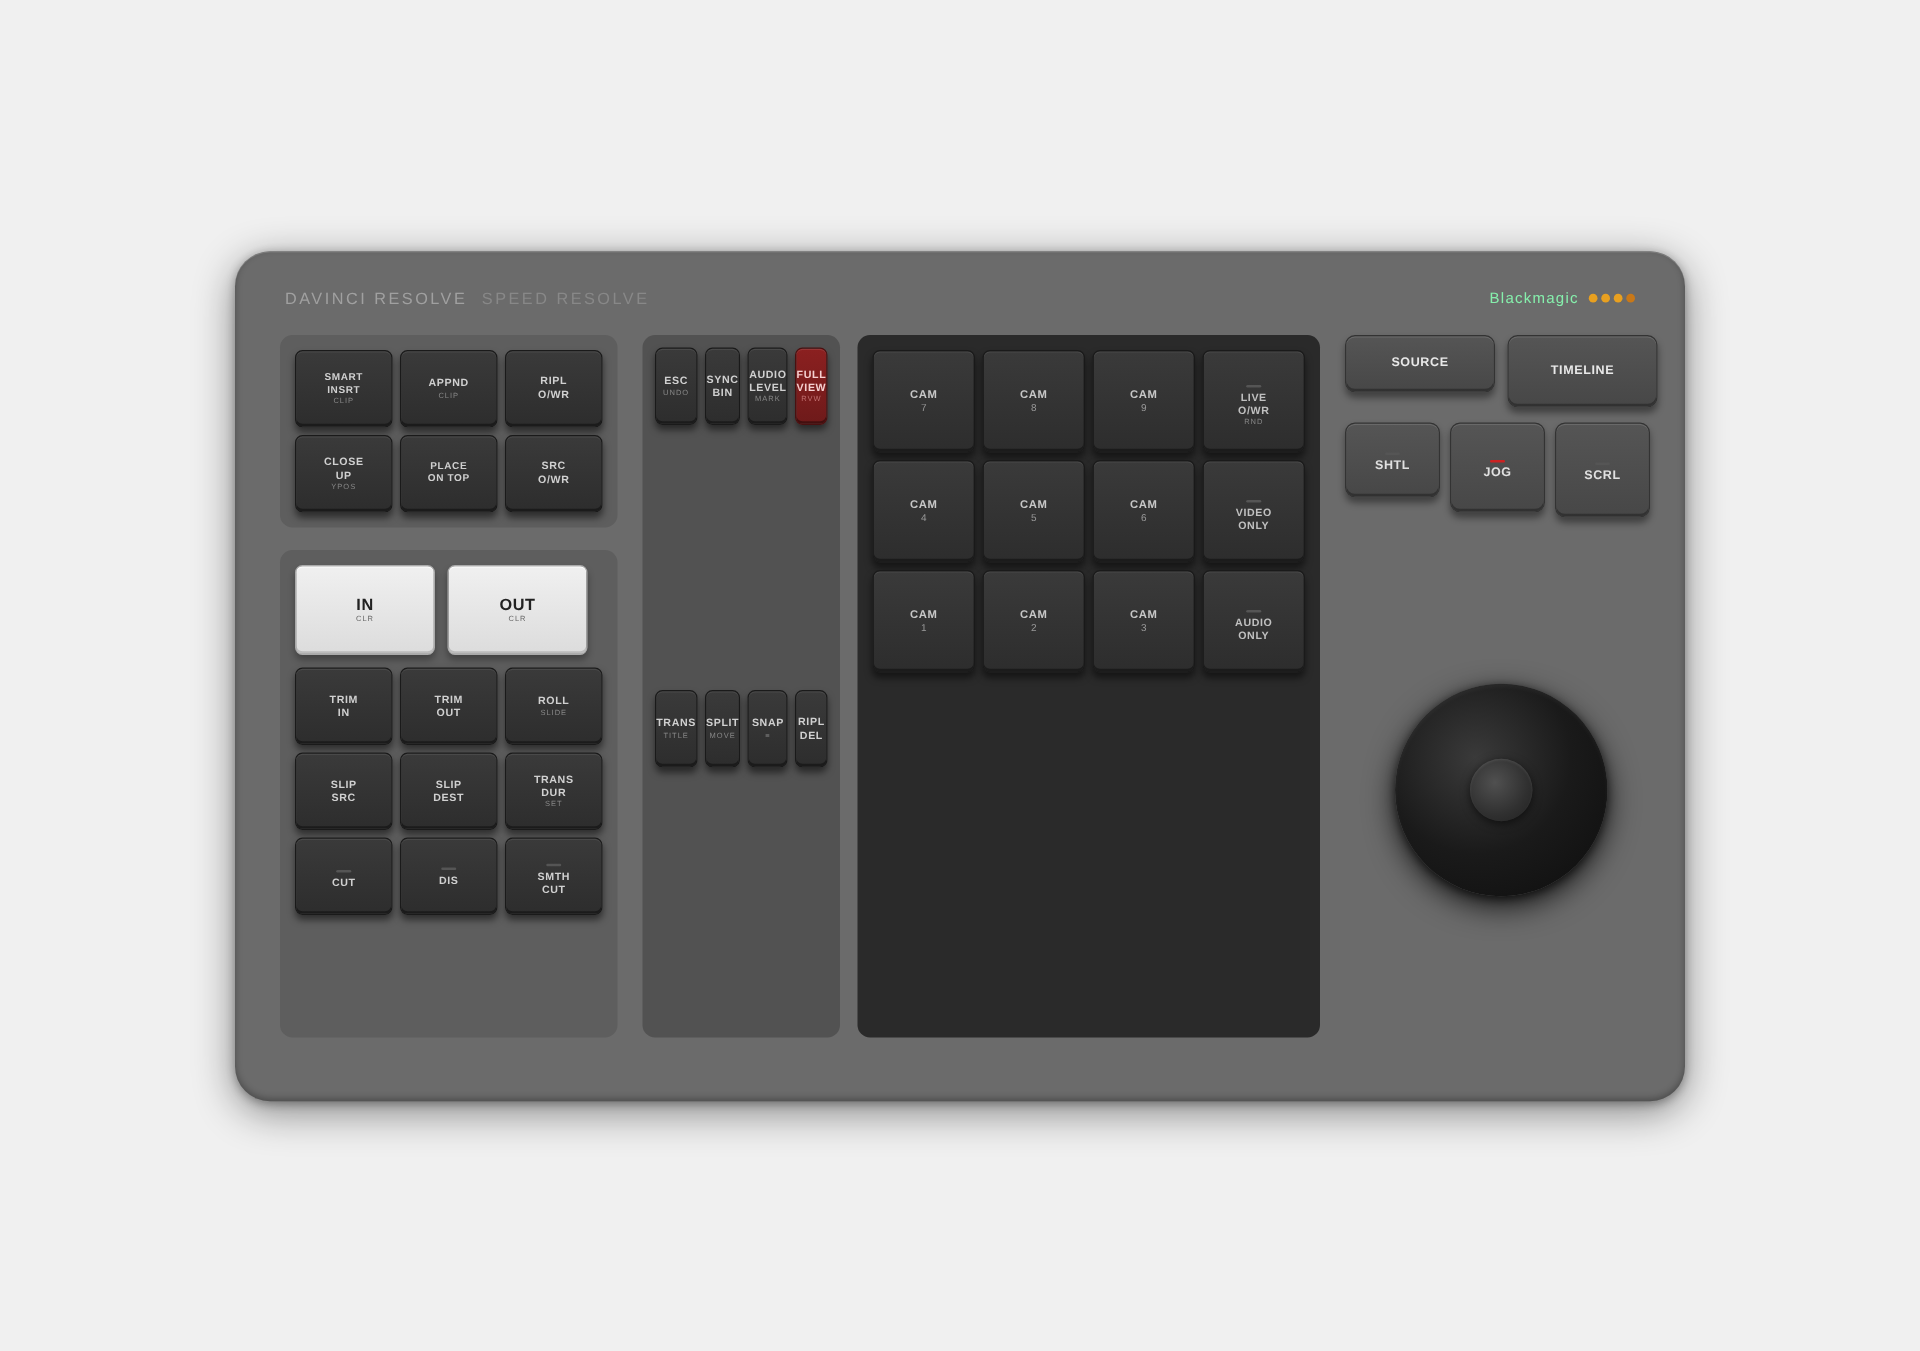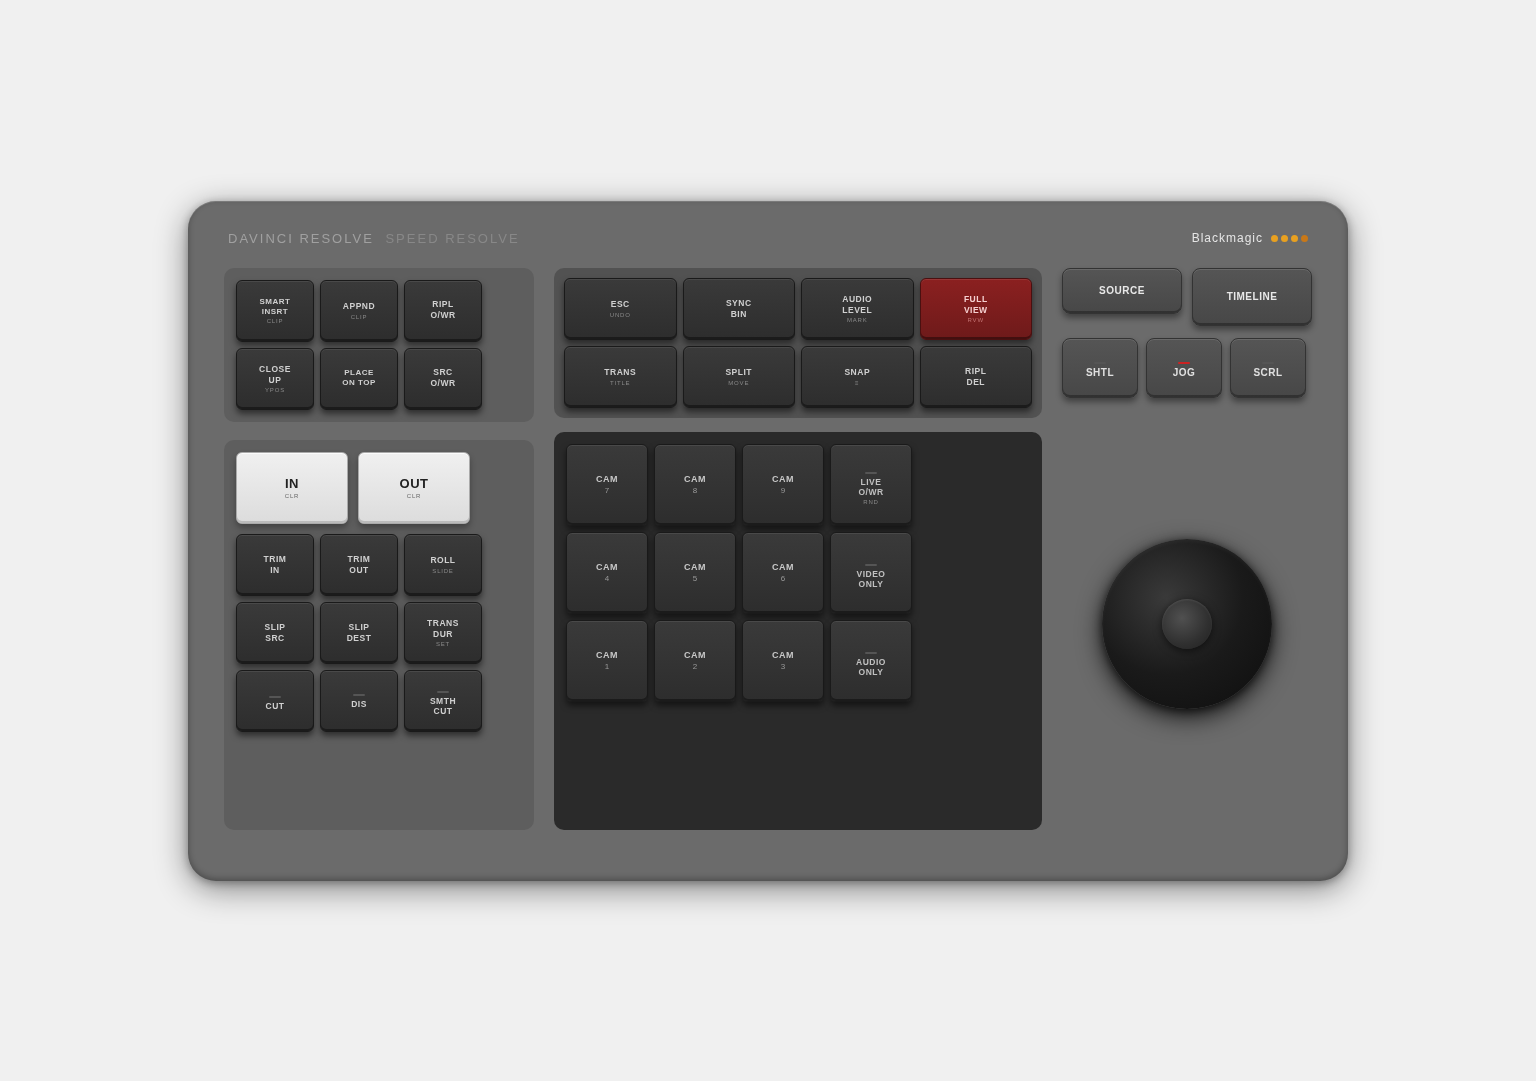--- a/index.html
+++ b/index.html
@@ -55,21 +55,21 @@
     }
 
     .brand-area {
       display: flex;
       align-items: center;
       gap: 8px;
     }
 
     .brand-name {
       font-size: 12px;
-      color: #e5e5e5;
+      color: #86efac;
       letter-spacing: 1px;
     }
 
     .brand-dots {
       display: flex;
       gap: 3px;
     }
 
     .brand-dot {
       width: 7px;
@@ -193,21 +193,21 @@
 
     
     .k-std { width: 78px; height: 62px; }
     .k-source { width: 148px; height: 58px; }
     .k-timeline { width: 148px; height: 58px; }
     .k-in-out { width: 112px; height: 72px; }
 
     
     .middle-section {
       display: flex;
-      flex-direction: column;
+      flex-direction: row;
       gap: 14px;
       flex: 1;
     }
 
     
     .cam-section {
       background: #2a2a2a;
       border-radius: 10px;
       padding: 12px;
       display: flex;
@@ -562,25 +562,25 @@
           <div class="key key-medium k-timeline" style="border-radius:8px; height:58px;">
             <div class="key-main-label" style="font-size:10px; color:#e8e8e8;">TIMELINE</div>
           </div>
         </div>
 
         <div class="shtl-row">
           <div class="key key-medium" style="width:76px; height:60px; border-radius:8px; padding-top:6px;">
             <div class="key-indicator"></div>
             <div class="key-main-label" style="font-size:10px; color:#e0e0e0;">SHTL</div>
           </div>
-          <div class="key key-medium" style="width:76px; height:60px; border-radius:8px; padding-top:6px;">
+          <div class="key key-medium" style="width:76px; height:72px; border-radius:8px; padding-top:6px;">
             <div class="key-indicator-red"></div>
             <div class="key-main-label" style="font-size:10px; color:#e0e0e0;">JOG</div>
           </div>
-          <div class="key key-medium" style="width:76px; height:60px; border-radius:8px; padding-top:6px;">
+          <div class="key key-medium" style="width:76px; height:76px; border-radius:8px; padding-top:6px;">
             <div class="key-indicator"></div>
             <div class="key-main-label" style="font-size:10px; color:#e0e0e0;">SCRL</div>
           </div>
         </div>
 
         <div class="jog-wheel-container">
           <div class="jog-wheel">
             <div class="jog-wheel-inner"></div>
           </div>
         </div>

